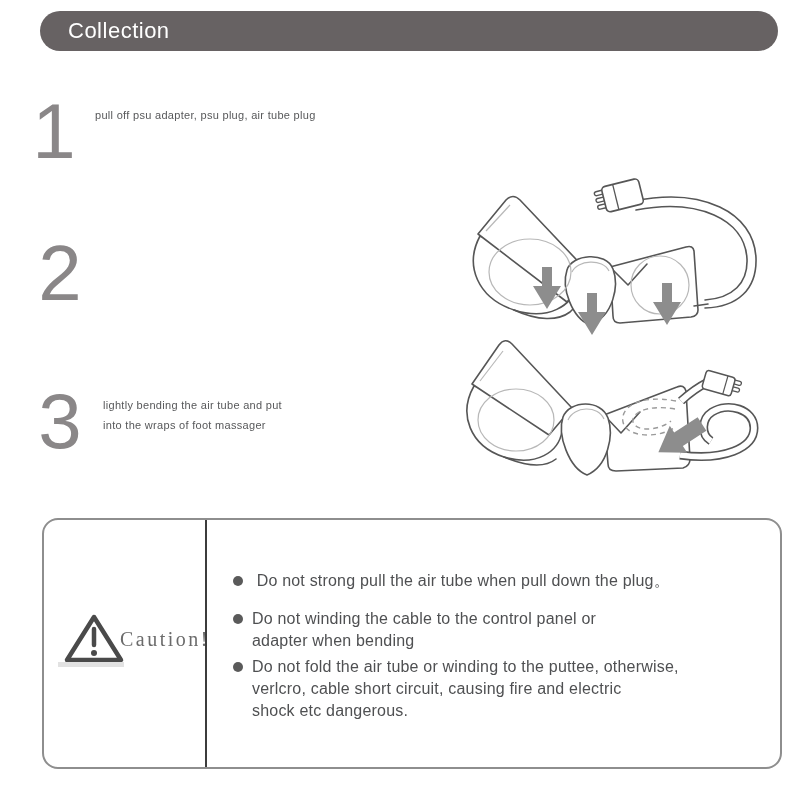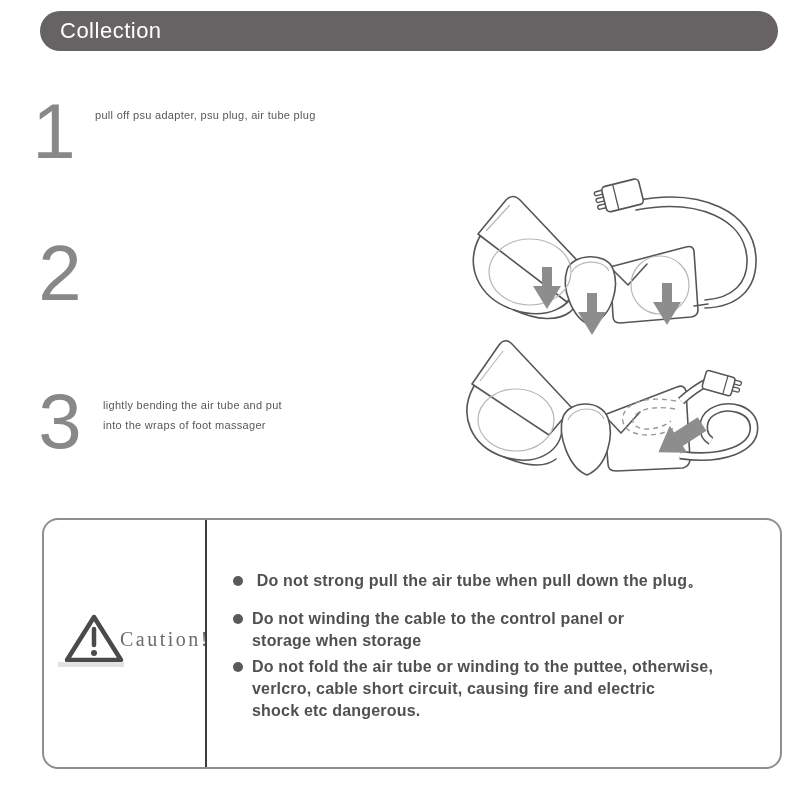--- a/index.html
+++ b/index.html
@@ -2,21 +2,21 @@
 <html><head>
 <meta charset="utf-8">
 <style>
   html,body{margin:0;padding:0;background:#ffffff;}
   .page{position:relative;width:800px;height:800px;background:#ffffff;overflow:hidden;
         font-family:"Liberation Sans","DejaVu Sans",sans-serif;color:#57585a;}
 
   
   .header{position:absolute;left:40px;top:11px;width:738px;height:40px;background:#676263;
           border-radius:21px;display:flex;align-items:center;}
-  .header span{color:#ffffff;font-size:22px;letter-spacing:0.5px;padding-left:20px;}
+  .header span{color:#ffffff;font-size:22px;letter-spacing:0.5px;padding-left:28px;}
 
   
   .num{position:absolute;width:56px;text-align:center;font-size:78px;line-height:78px;
        color:#8a8788;font-family:"Liberation Sans",sans-serif;}
   .step-text{position:absolute;font-size:11px;letter-spacing:0.3px;color:#57585a;line-height:19.5px;}
   .step-text .line{white-space:pre;}
   #num1{left:26px;top:92px;}
   #txt1{left:95px;top:106px;}
   #num2{left:32px;top:234px;}
   #txt2{left:104px;top:257px;}
@@ -31,21 +31,21 @@
   
   .caution-box{position:absolute;left:42px;top:518px;width:736px;height:247px;
                border:2px solid #8e8e8e;border-radius:16px;background:#ffffff;}
   .divider{position:absolute;left:161px;top:0;bottom:0;width:2px;background:#3c3c3c;}
   .caution-left{position:absolute;left:0;top:0;width:161px;height:100%;}
   .tri{position:absolute;left:19px;top:92px;}
   .caution-label{position:absolute;left:76px;top:108px;font-family:"Liberation Serif","DejaVu Serif",serif;
                  font-size:20px;letter-spacing:2.5px;color:#6b6b6b;white-space:nowrap;}
   .smudge{position:absolute;left:14px;top:142px;width:66px;height:5px;background:#e2e2e2;}
 
-  .caution-right{position:absolute;left:163px;top:0;right:0;height:100%;font-weight:bold;}
+  .caution-right{position:absolute;left:163px;top:0;right:0;height:100%;}
   .bullet{position:absolute;left:26px;display:flex;}
   .dot{width:10px;height:10px;border-radius:50%;background:#5a5a5a;margin-top:6px;flex:0 0 10px;}
   .b-lines{margin-left:9px;font-size:16px;letter-spacing:0.2px;color:#4f5052;line-height:22px;}
   .b-lines .line{white-space:pre;}
   #bullet1{top:50px;}
   #bullet2{top:88px;}
   #bullet3{top:136px;}
 </style>
 </head>
 <body>
@@ -155,21 +155,21 @@
       <div class="bullet" id="bullet1">
         <span class="dot"></span>
         <div class="b-lines">
           <div class="line"> Do not strong pull the air tube when pull down the plug。</div>
         </div>
       </div>
       <div class="bullet" id="bullet2">
         <span class="dot"></span>
         <div class="b-lines">
           <div class="line">Do not winding the cable to the control panel or</div>
-          <div class="line">storage when storage</div>
+          <div class="line">adapter when bending</div>
         </div>
       </div>
       <div class="bullet" id="bullet3">
         <span class="dot"></span>
         <div class="b-lines">
           <div class="line">Do not fold the air tube or winding to the puttee, otherwise,</div>
           <div class="line">verlcro, cable short circuit, causing fire and electric</div>
           <div class="line">shock etc dangerous.</div>
         </div>
       </div>

